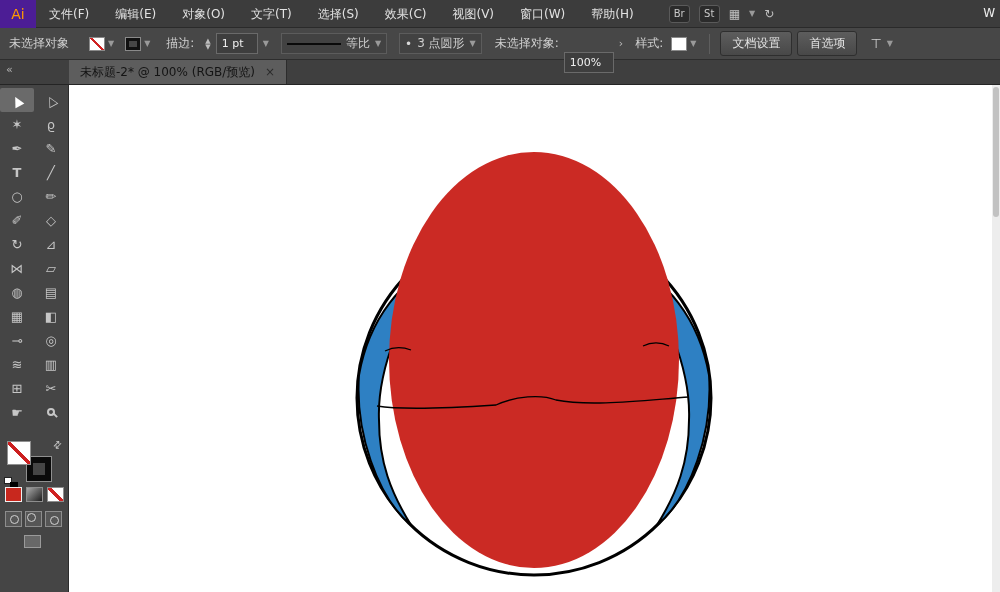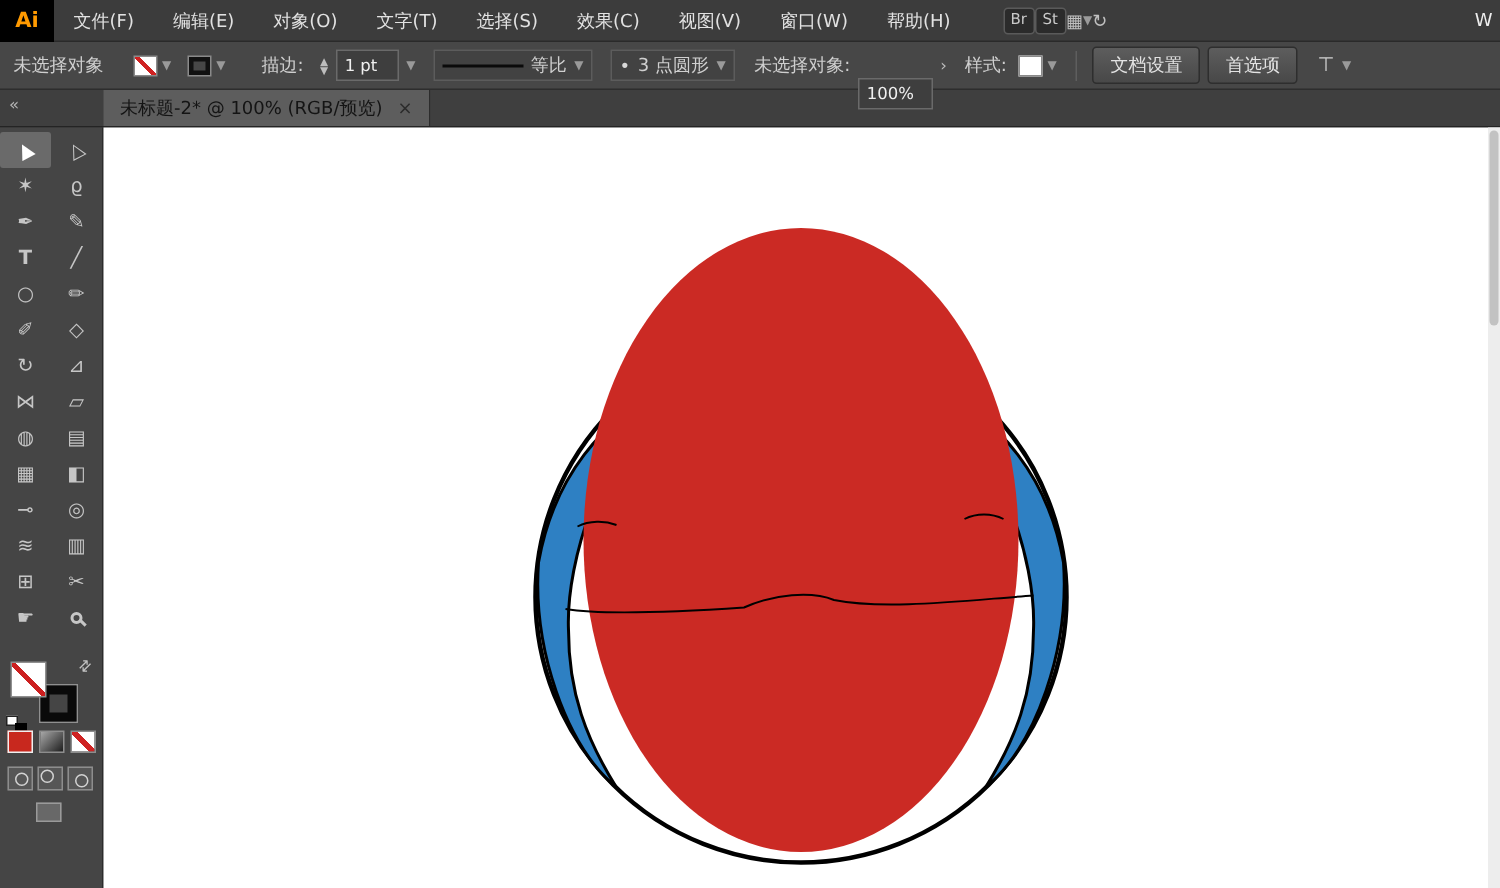--- a/index.html
+++ b/index.html
@@ -5,24 +5,24 @@
   * { box-sizing: border-box; margin: 0; padding: 0; }
   html,body { width:1000px; height:592px; overflow:hidden; }
   body {
     font-family: "DejaVu Sans", "Liberation Sans", sans-serif;
     font-size: 12px; color:#d8d8d8; background:#414141; position:relative;
   }
 
   
   .menubar { height:28px; background:#3c3c3c; border-bottom:1px solid #2a2a2a;
              display:flex; align-items:center; position:relative; }
-  .ai-logo { width:36px; height:28px; background:#000000; color:#ff9a00;
-             font-weight:bold; font-size:14px; display:flex; align-items:center; justify-content:center; }
+  .ai-logo { width:36px; height:28px; background:#4c1d95; color:#ff9a00;
+             font-weight:normal; font-size:14px; display:flex; align-items:center; justify-content:center; }
   .menu-item { padding:12px 13px; line-height:28px; color:#e2e2e2; font-size:12px; cursor:default; }
-  .appbar-right { display:flex; align-items:center; margin-left:22px; }
+  .appbar-right { display:flex; align-items:center; gap:9px; margin-left:22px; }
   .app-badge { width:21px; height:18px; background:#2b2b2b; border:1px solid #5a5a5a; border-radius:3px;
                color:#c9c9c9; font-size:10px; display:flex; align-items:center; justify-content:center; }
   .mini-icon { color:#c0c0c0; font-size:12px; }
   .chev { color:#9a9a9a; font-size:8px; }
   .workspace-w { position:absolute; right:5px; top:6px; color:#eee; font-size:12px; }
 
   
   .controlbar { height:32px; background:#474747; border-bottom:1px solid #2d2d2d;
                 display:flex; align-items:center; padding:0 9px; gap:5px; white-space:nowrap; }
   .cb-label { color:#cfcfcf; font-size:12px; }
@@ -124,21 +124,21 @@
 
   <div class="swatch-dd" style="margin-left:12px;">
     <span class="sw none"></span>
     <span class="chev">▼</span>
   </div>
   <div class="swatch-dd">
     <span class="sw strokebox"></span>
     <span class="chev">▼</span>
   </div>
 
-  <span class="cb-label" style="margin-left:16px;">描边:</span>
+  <span class="cb-label" style="margin-left:8px;">描边:</span>
   <span class="stepper">
     <span>▲</span>
     <span>▼</span>
   </span>
   <div class="field" style="width:42px;">1 pt</div>
   <span class="chev">▼</span>
 
   <div class="dd" style="margin-left:7px;">
     <span class="stroke-line"></span>
     <span class="cb-label">等比</span>

